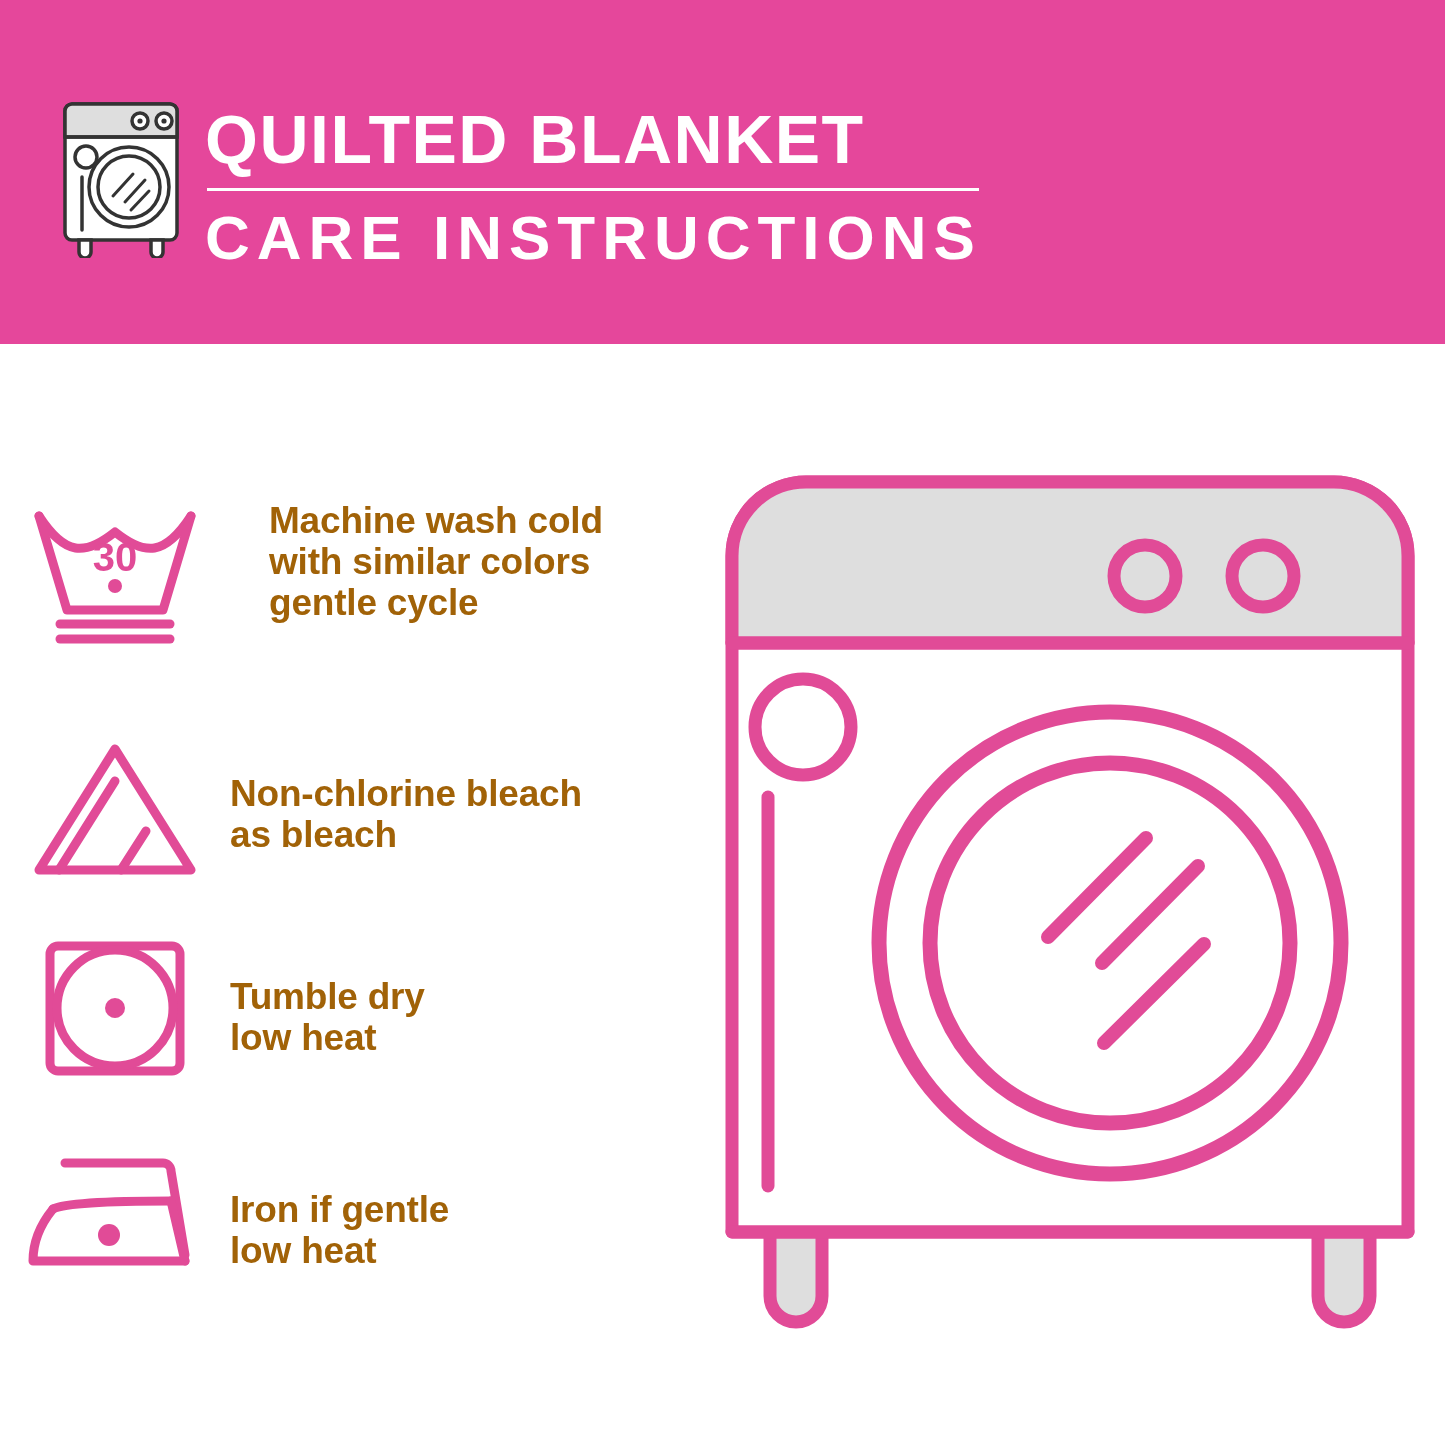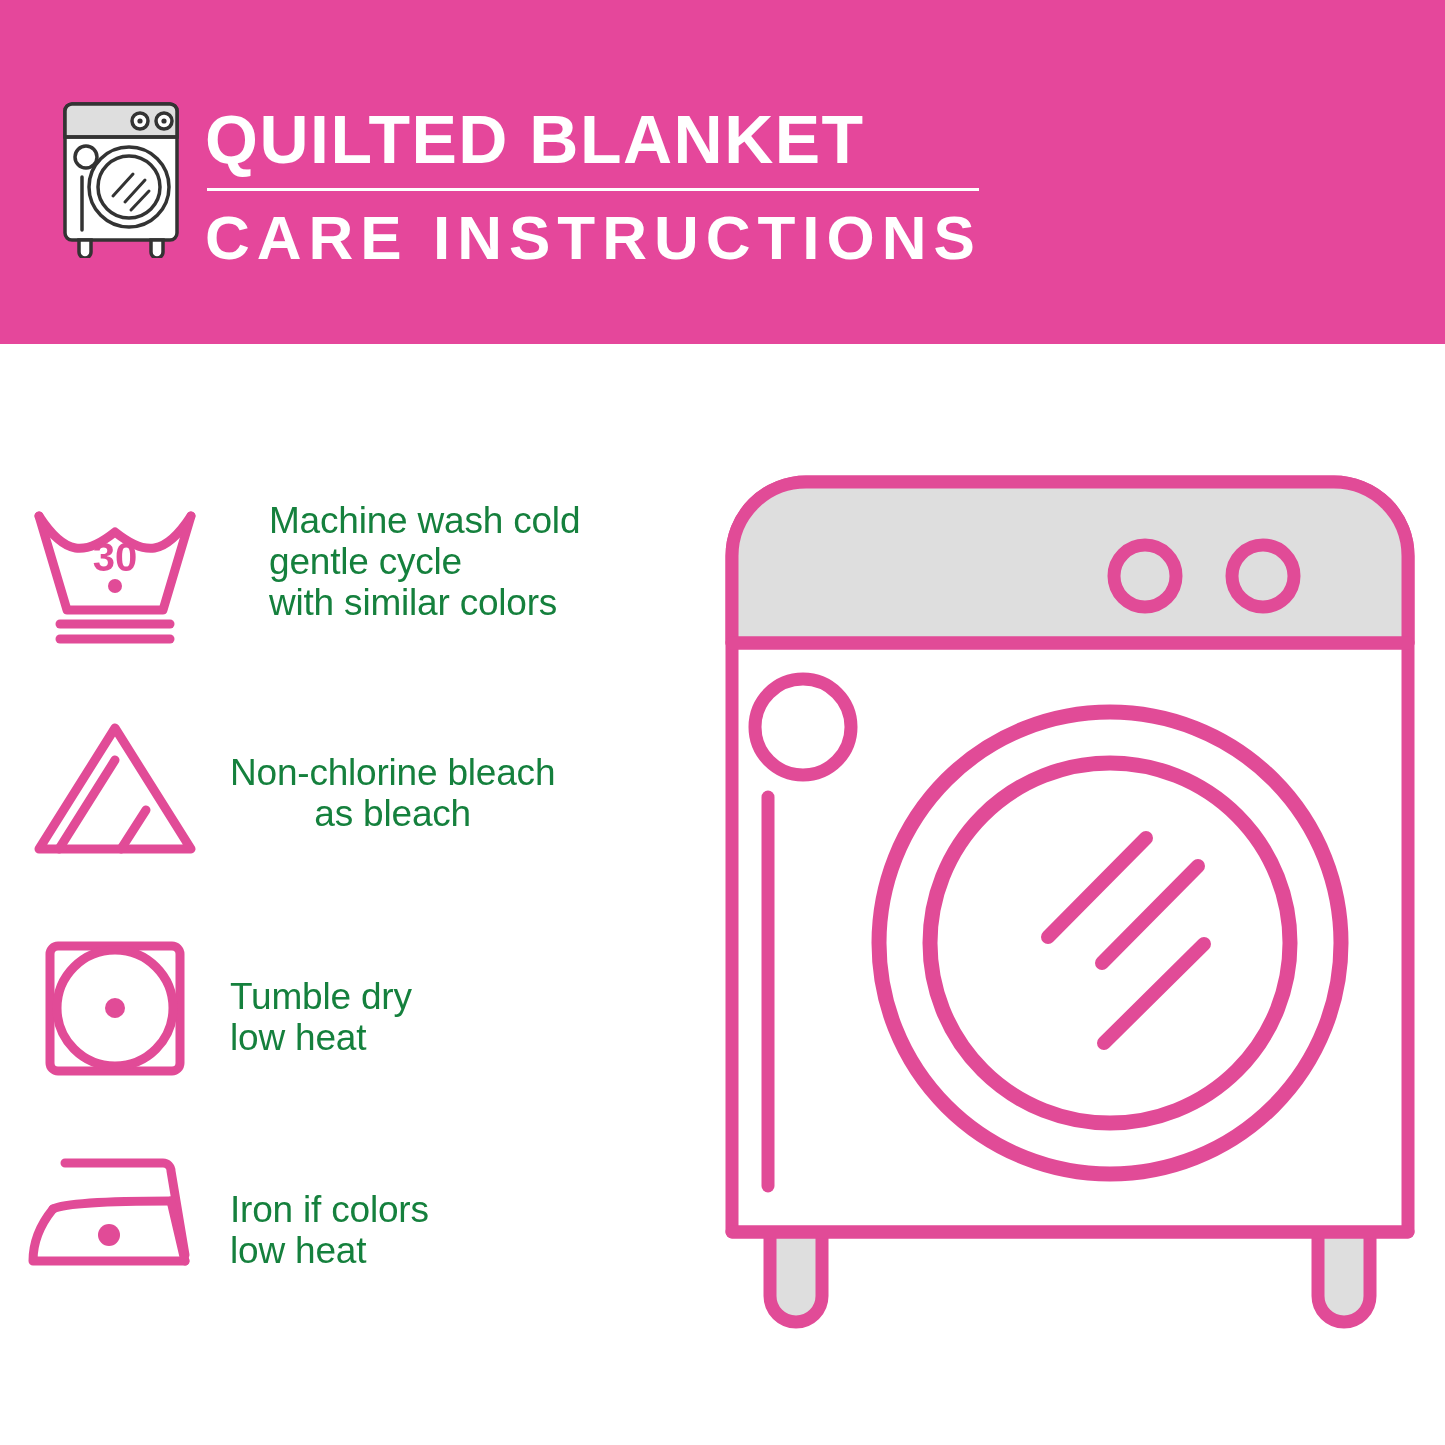--- a/index.html
+++ b/index.html
@@ -77,39 +77,40 @@
     height: 1101px;
   }
   .care-row {
     position: absolute;
     left: 0;
     width: 700px;
     display: flex;
     align-items: flex-start;
   }
   .care-row-0 { top: 152px; gap: 39px; }
-  .care-row-1 { top: 370px; text-align: center; }
+  .care-row-1 { top: 391px; }
   .care-row-2 { top: 590px; }
   .care-row-3 { top: 805px; }
 
   .care-symbol {
     width: 230px;
     min-width: 230px;
     display: flex;
     justify-content: center;
     align-items: flex-start;
     padding-top: 2px;
   }
   .care-text {
     font-family: "Liberation Sans", sans-serif;
     font-size: 37px;
     line-height: 41px;
-    color: #15803d;
+    color: #a16207;
     letter-spacing: -0.2px;
     padding-top: 4px;
+    font-weight: bold;
   }
   .care-row-1 .care-text { padding-top: 38px; }
   .care-row-2 .care-text { padding-top: 42px; }
   .care-row-3 .care-text { padding-top: 40px; }
   .care-text .ln { display: block; white-space: nowrap; }
 
   
   .machine-wrap {
     position: absolute;
     left: 710;
@@ -176,22 +177,22 @@
 
             <line x1="35" y1="126" x2="145" y2="126"></line>
             <line x1="35" y1="141" x2="145" y2="141"></line>
           </g>
           <text x="90" y="73" text-anchor="middle" font-family="Liberation Sans, sans-serif" font-size="40" font-weight="bold" fill="#E14B97">30</text>
           <circle cx="90" cy="88" r="7" fill="#E14B97"></circle>
         </svg>
       </div>
       <div class="care-text">
         <span class="ln">Machine wash cold</span>
+        <span class="ln">with similar colors</span>
         <span class="ln">gentle cycle</span>
-        <span class="ln">with similar colors</span>
       </div>
     </div>
 
     <div class="care-row care-row-1">
       <div class="care-symbol">
         <svg width="175" height="150" viewBox="0 0 175 150" xmlns="http://www.w3.org/2000/svg">
           <g fill="none" stroke="#E14B97" stroke-width="9" stroke-linecap="round" stroke-linejoin="round">
 
             <path d="M87 12 L 163 133 L 11 133 Z"></path>
 
@@ -230,21 +231,21 @@
             <path d="M40 12 L 138 12 a8 8 0 0 1 8 8 L 160 104"></path>
 
             <path d="M28 58 C 44 50, 130 50, 146 50"></path>
             <path d="M28 58 C 10 80, 8 98, 8 110 L 160 110"></path>
             <path d="M146 50 L 160 110"></path>
           </g>
           <circle cx="84" cy="84" r="11" fill="#E14B97"></circle>
         </svg>
       </div>
       <div class="care-text">
-        <span class="ln">Iron if colors</span>
+        <span class="ln">Iron if gentle</span>
         <span class="ln">low heat</span>
       </div>
     </div>
 
   </div>
 
   <div class="machine-wrap" style="left:710px;">
     <svg class="machine-svg" width="720" height="920" viewBox="0 0 720 920" xmlns="http://www.w3.org/2000/svg">
       <g stroke="#E14B97" stroke-linecap="round" stroke-linejoin="round" fill="none">
 

